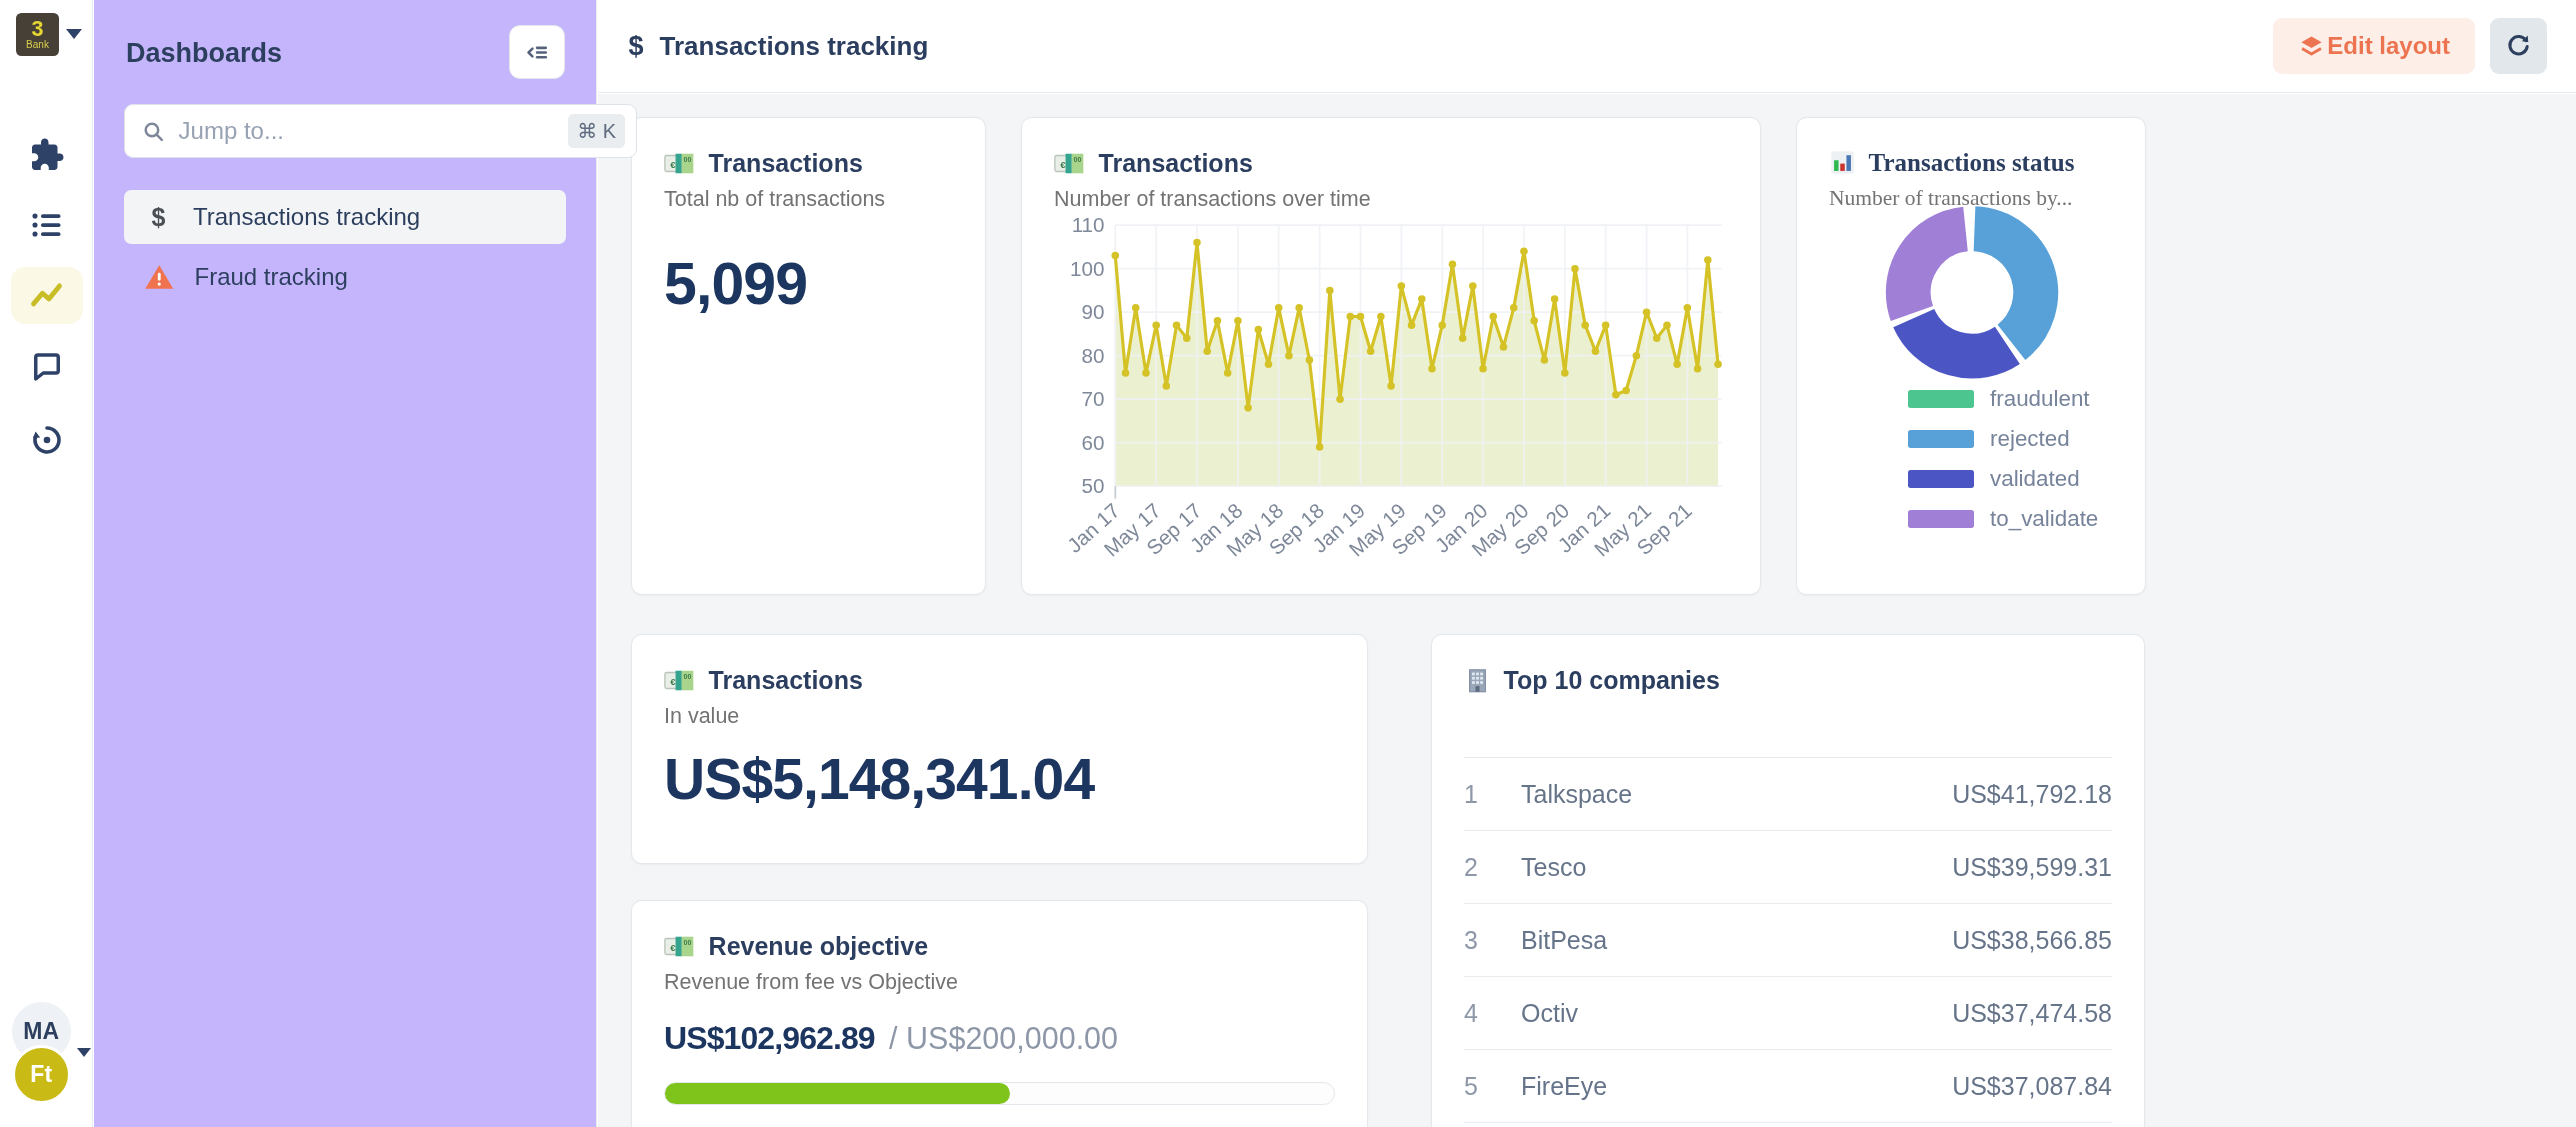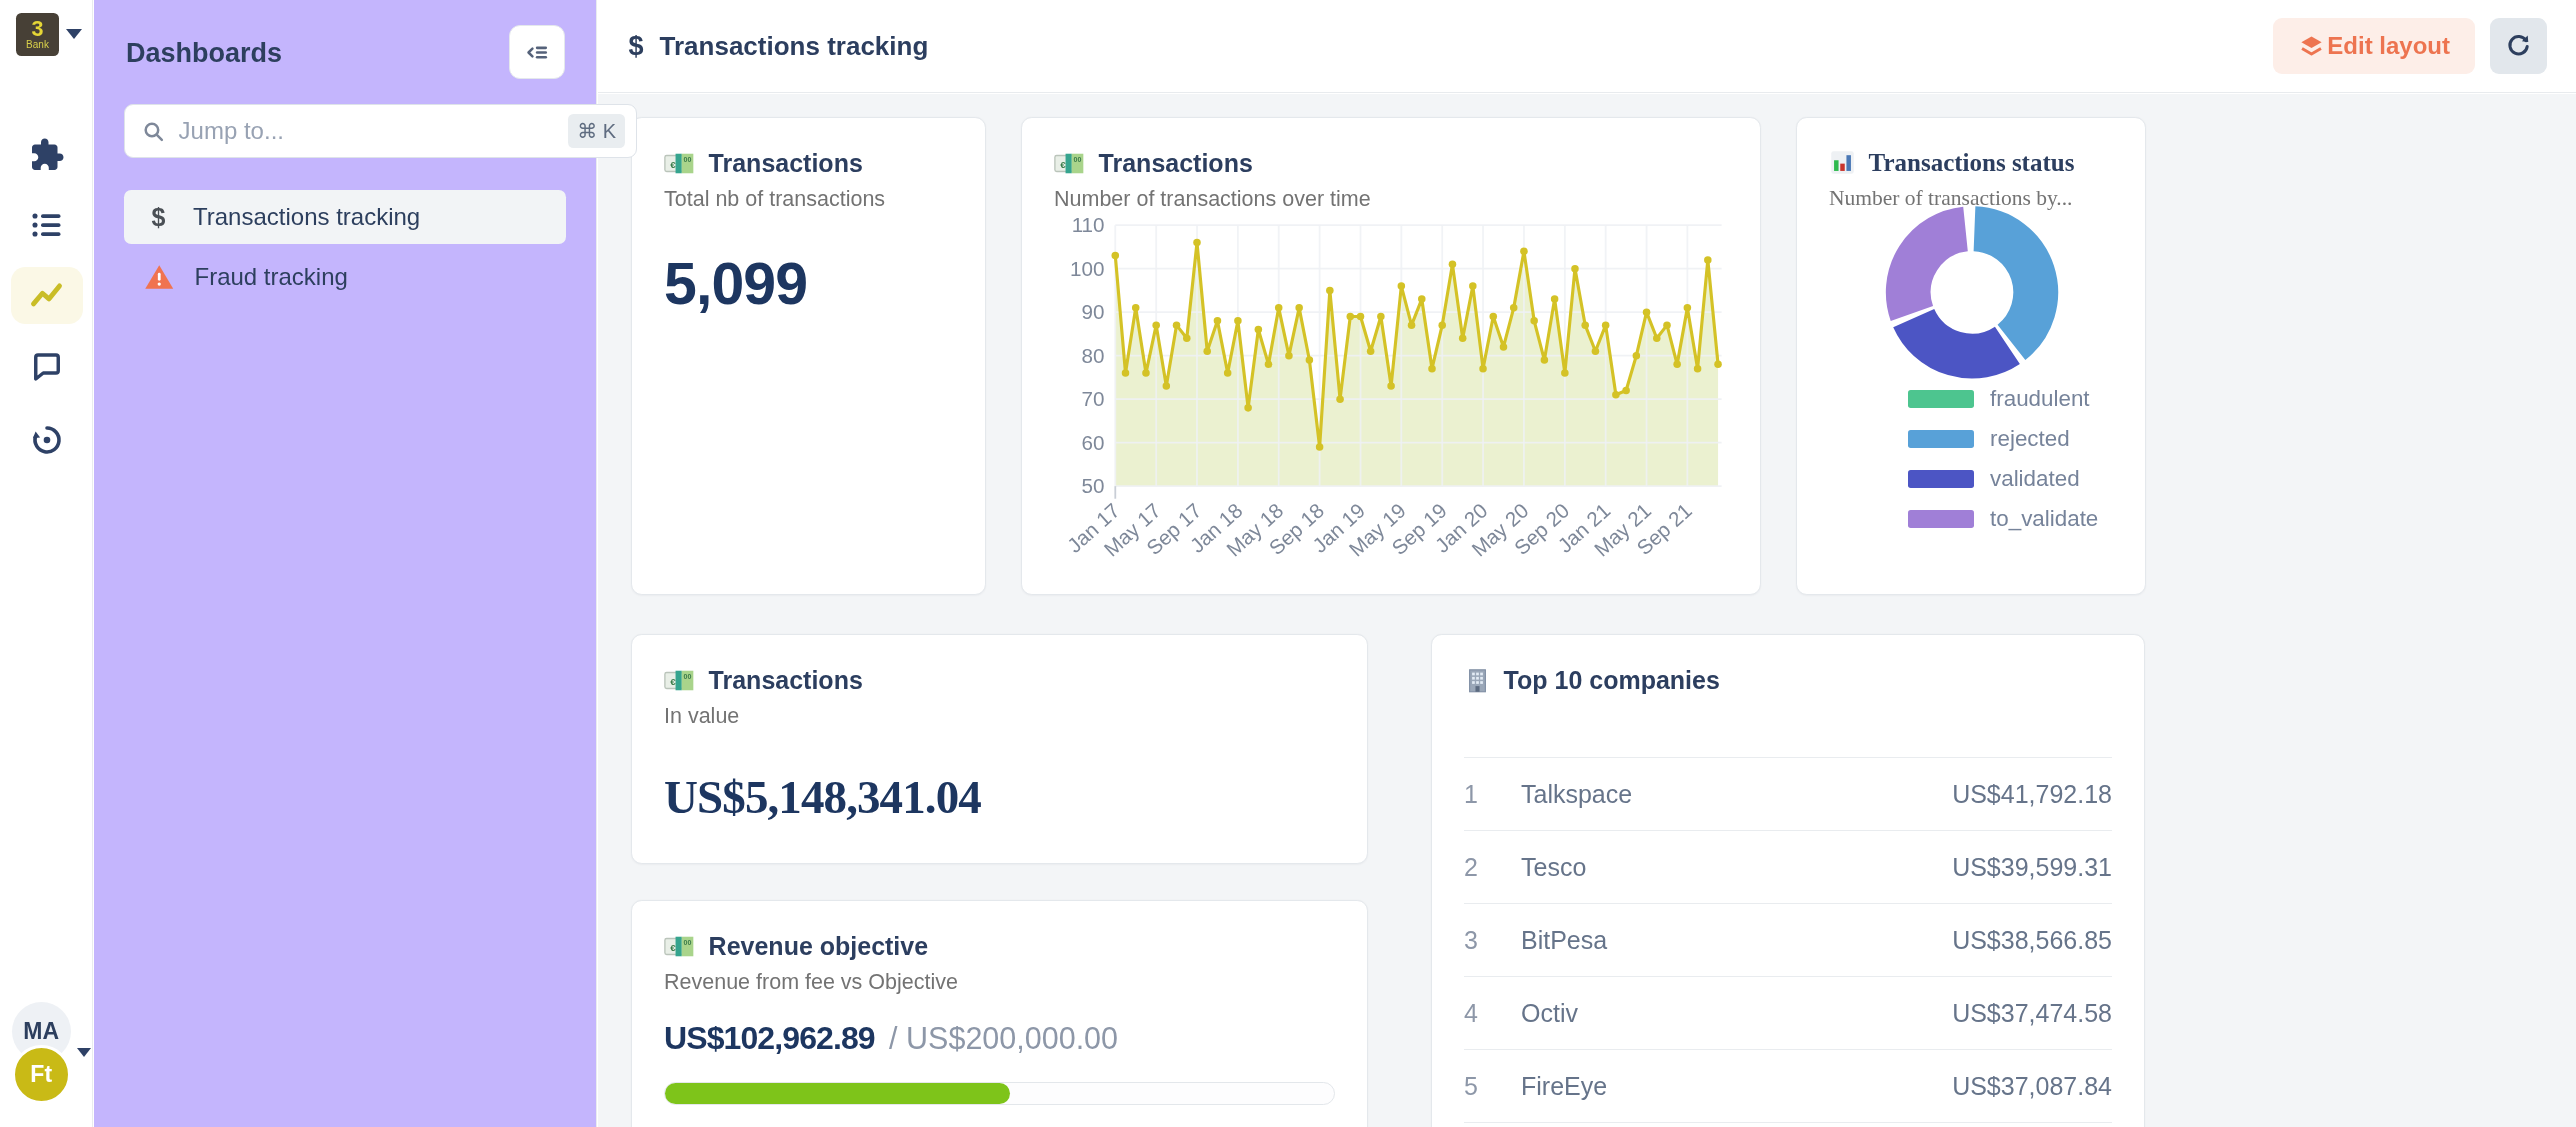--- a/index.html
+++ b/index.html
@@ -49,21 +49,21 @@
   .btn-refresh { position:absolute; right:29px; top:18px; width:57px; height:56px; border-radius:9px; background:#e2e7ec;
                  display:flex; align-items:center; justify-content:center; cursor:pointer; }
   .content { position:absolute; left:598px; top:94px; right:0; bottom:0; background:#f3f5f7; }
   
   .card { position:absolute; background:#fff; border:0.9px solid #e4e8ec; border-radius:10.8px; box-shadow:0 0.9px 1.8px rgba(16,24,40,.04); }
   .card-head { padding:30.5px 32px 0; }
   .card-title-row { display:flex; align-items:center; gap:12.6px; }
   .card-title { font-size:25px; font-weight:700; color:#2c3e5f; white-space:nowrap; }
   .card-sub { font-size:21.5px; color:#737373; margin-top:9px; white-space:nowrap; }
   .kpi { font-size:59px; font-weight:700; color:#1d3660; letter-spacing:-0.9px; margin:38px 32px 0; }
-  .kpi.mid { font-size:47px; margin-top:41px;font-family:Liberation Serif, serif; }
+  .kpi.mid { font-size:57px; margin-top:17px; }
   .emoji-icon { display:inline-flex; }
   
   .rev-row { display:flex; align-items:baseline; gap:14.4px; margin:25px 32px 0; white-space:nowrap; }
   .rev-val { font-size:32px; font-weight:700; color:#1d3660; letter-spacing:-0.9px; }
   .rev-target { font-size:30.5px; color:#8d97a8; }
   .progress-track { position:absolute; left:32px; right:32px; top:181px; height:23px; border:1.8px solid #e3e7eb; border-radius:12.6px; background:#fdfdfe; }
   .progress-fill { height:100%; background:#7ec41a; border-radius:10.8px; }
   
   .companies-table { position:absolute; left:32px; right:32px; top:122px; border-top:0.9px solid #e9ecef; }
   .trow { display:flex; align-items:center; height:73px; border-bottom:0.9px solid #e9ecef; font-size:25px; }

